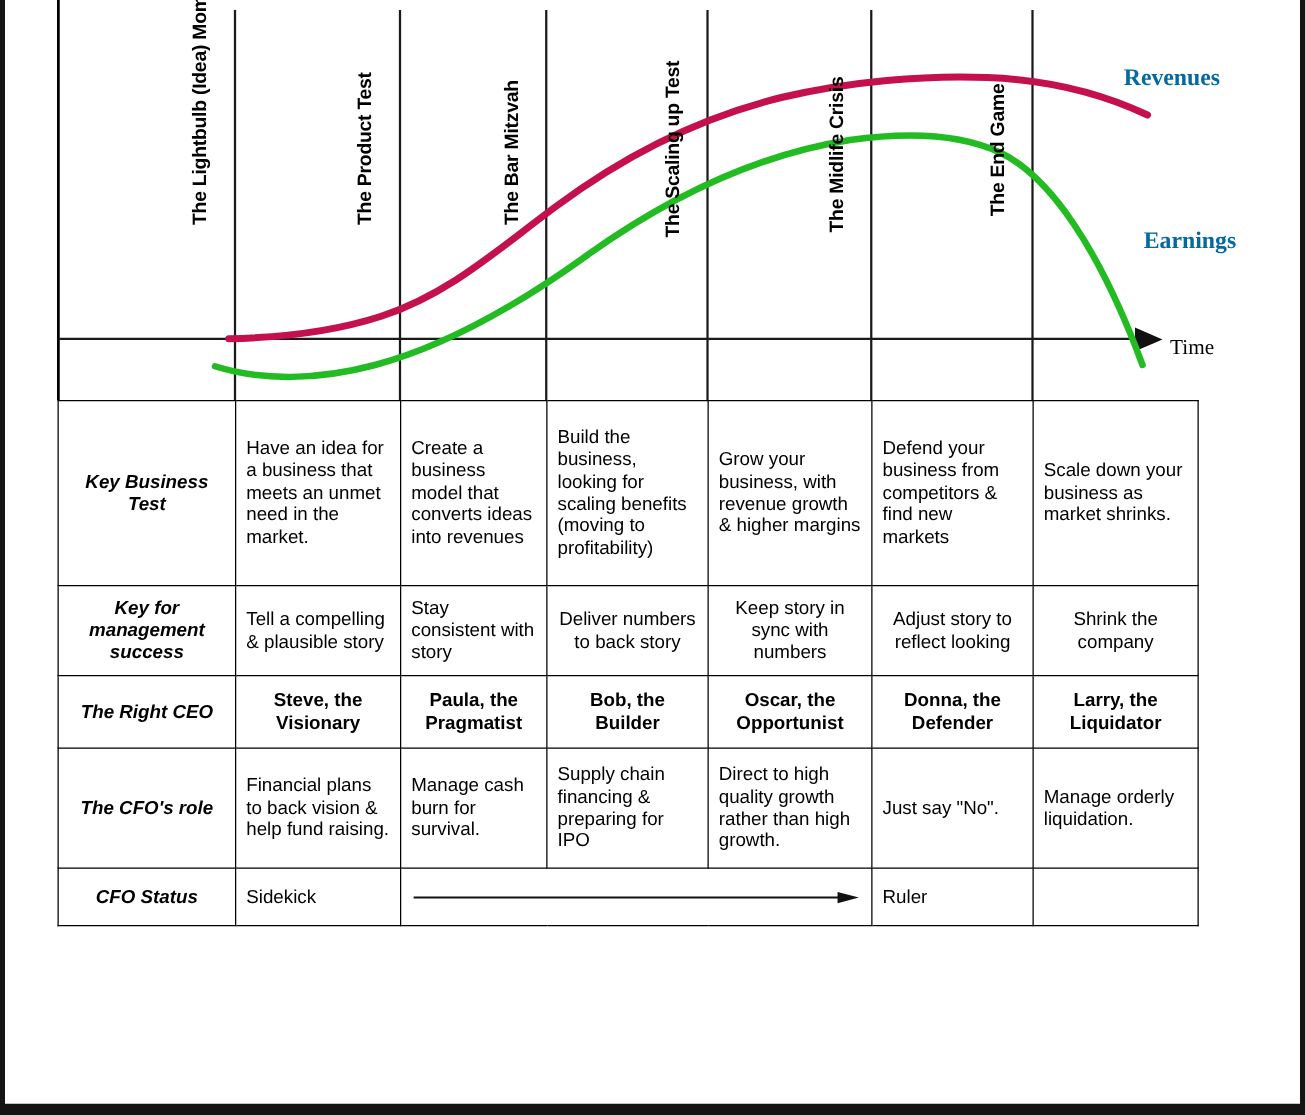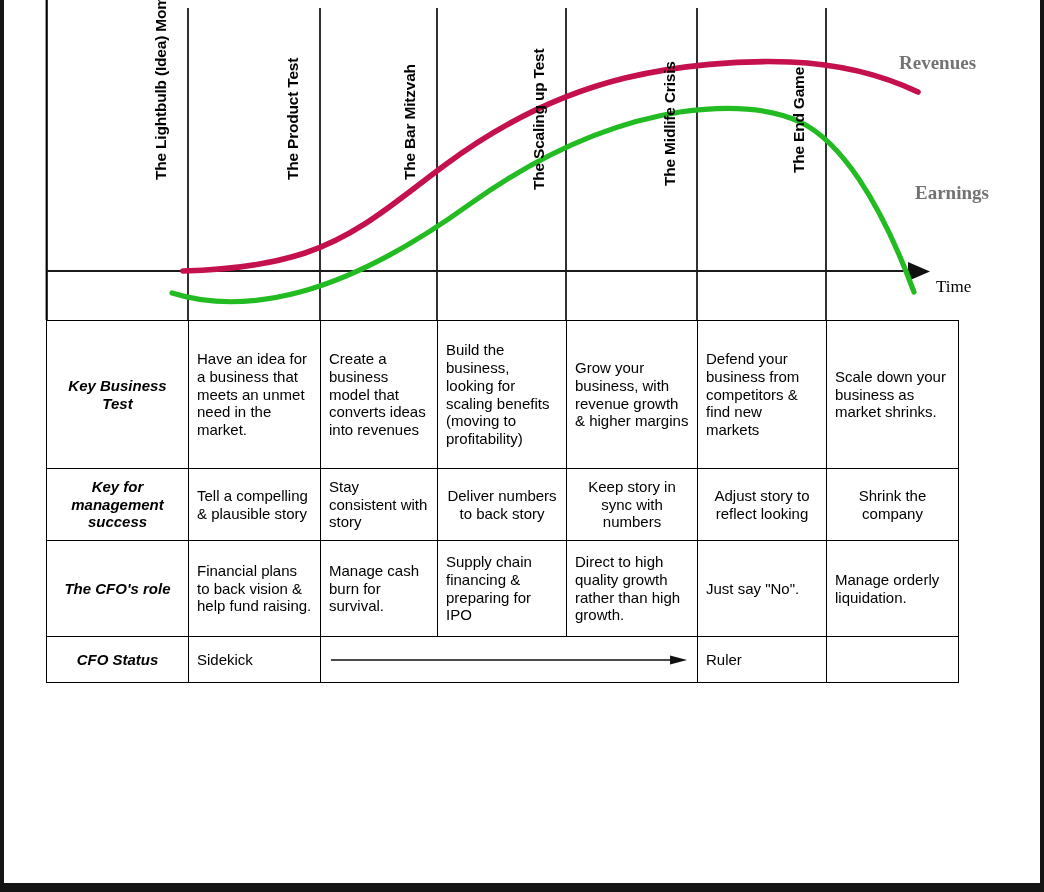--- a/index.html
+++ b/index.html
@@ -48,30 +48,29 @@
     white-space: nowrap;
     transform-origin: left bottom;
     transform: rotate(-90deg);
     letter-spacing: -0.2px;
   }
   .series-label {
     position: absolute;
     font-family: "Liberation Serif", serif;
     font-weight: bold;
     font-size: 19px;
-    color: #737373;
+    color: #0369a1;
     white-space: nowrap;
   }
   .axis-label {
     position: absolute;
     font-family: "Liberation Serif", serif;
     font-size: 17px;
     color: #000;
     white-space: nowrap;
-    margin-top: 9px;
   }
 
   
   #lifecycle-table {
     position: absolute;
     left: 46px; top: 320px;
     width: 912px;
     border-collapse: collapse;
     table-layout: fixed;
     background: #fff;
@@ -186,20 +185,29 @@
       <tr style="height:72px;">
         <td class="rowhead">Key for management success</td>
         <td class="left">Tell a compelling &amp; plausible story</td>
         <td class="left">Stay consistent with story</td>
         <td class="ctr">Deliver numbers to back story</td>
         <td class="ctr">Keep story in sync with numbers</td>
         <td class="ctr">Adjust story to reflect looking</td>
         <td class="ctr">Shrink the company</td>
       </tr>
 
+      <tr class="shaded" style="height:58px;">
+        <td class="rowhead">The Right CEO</td>
+        <td class="ceo">Steve, the Visionary</td>
+        <td class="ceo">Paula, the Pragmatist</td>
+        <td class="ceo">Bob, the Builder</td>
+        <td class="ceo">Oscar, the Opportunist</td>
+        <td class="ceo">Donna, the Defender</td>
+        <td class="ceo">Larry, the Liquidator</td>
+      </tr>
 
       <tr class="shaded" style="height:96px;">
         <td class="rowhead">The CFO's role</td>
         <td class="left">Financial plans to back vision &amp; help fund raising.</td>
         <td class="left">Manage cash burn for survival.</td>
         <td class="left">Supply chain financing &amp; preparing for IPO</td>
         <td class="left">Direct to high quality growth rather than high growth.</td>
         <td class="left">Just say "No".</td>
         <td class="left">Manage orderly liquidation.</td>
       </tr>

